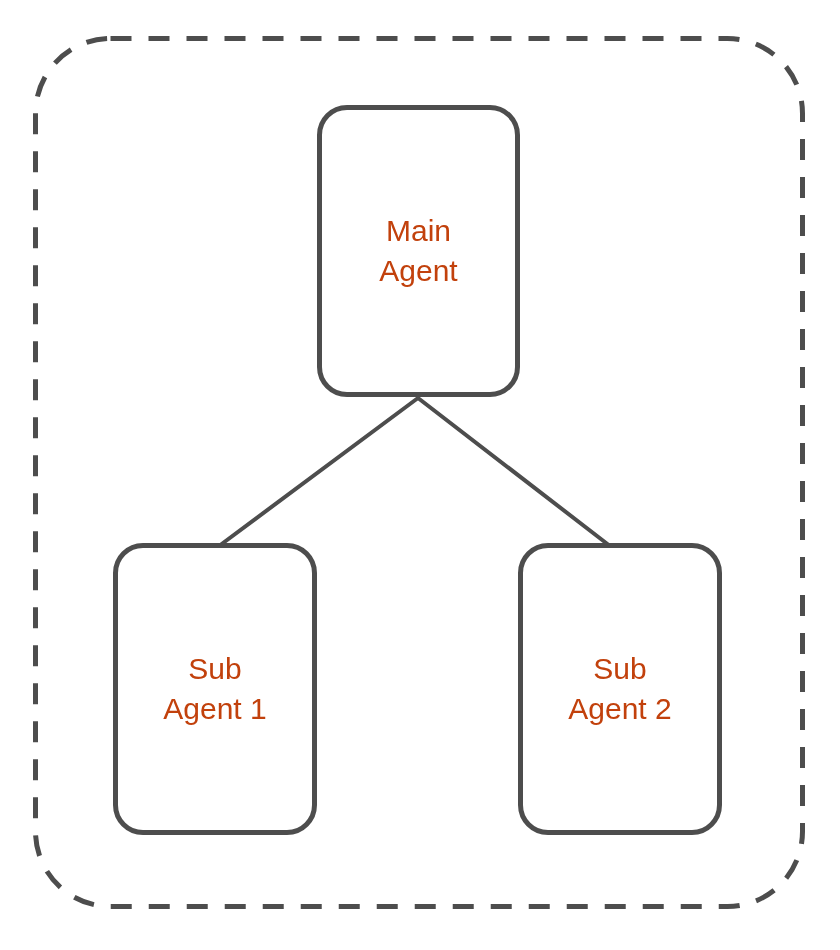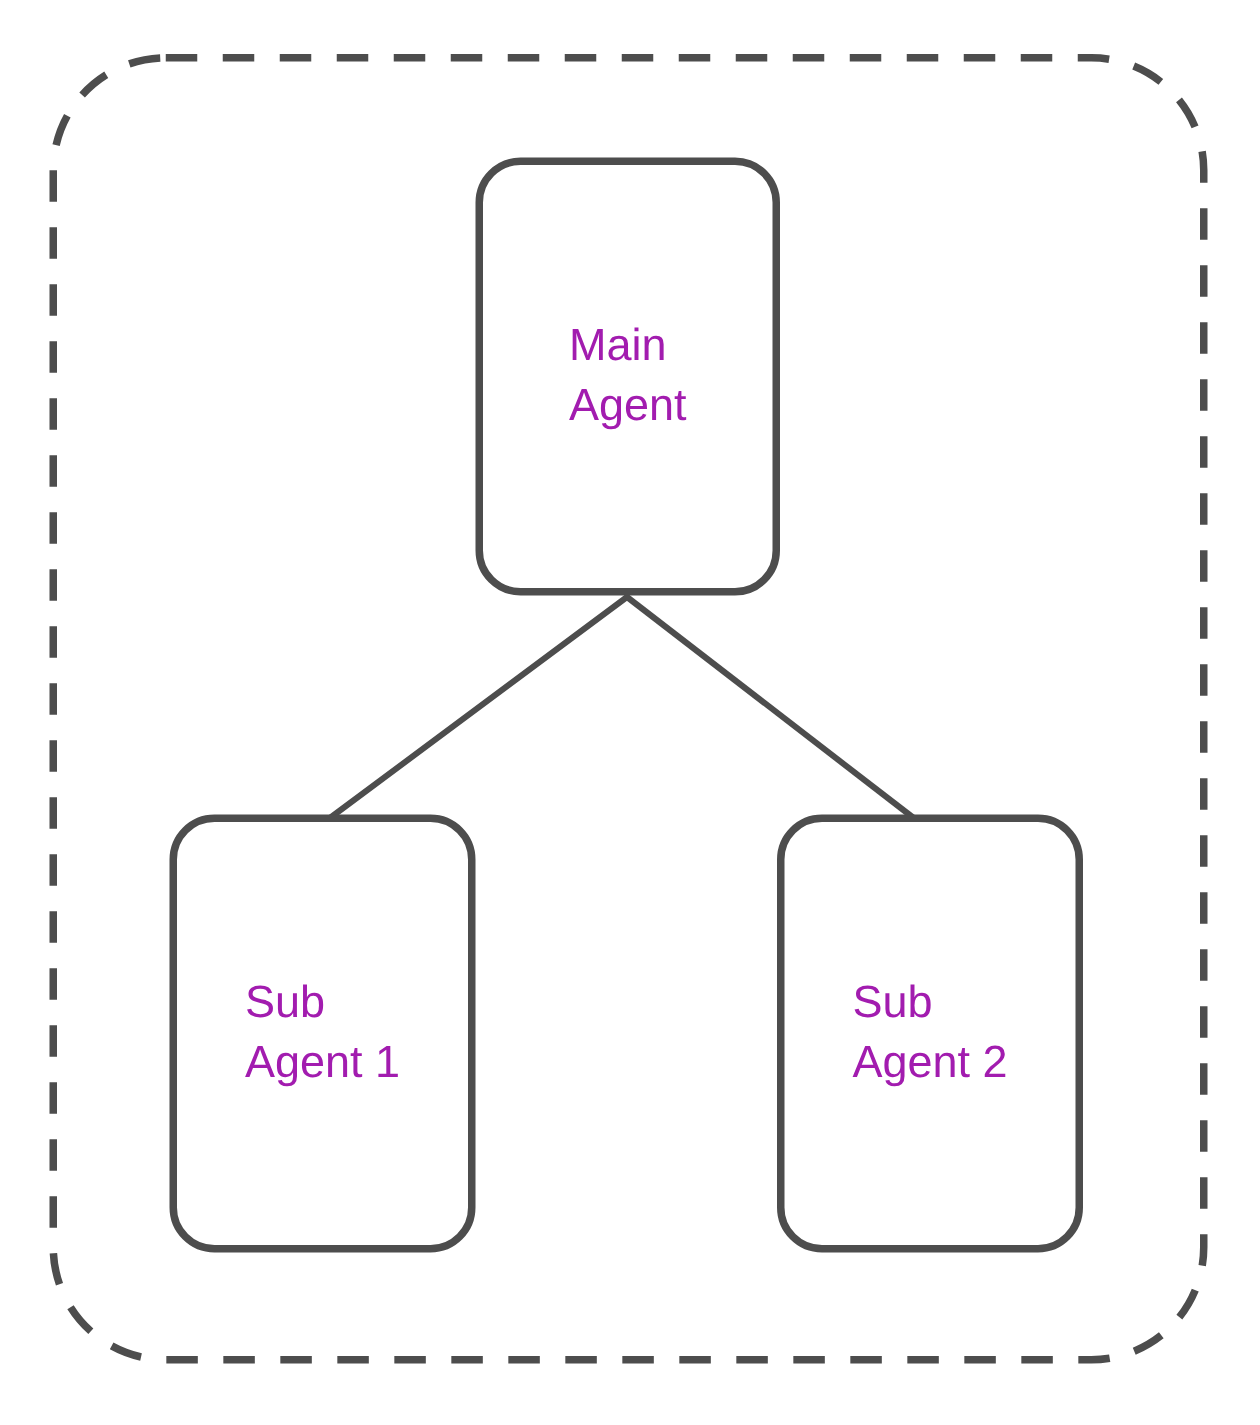--- a/index.html
+++ b/index.html
@@ -28,23 +28,24 @@
     box-sizing: border-box;
     border: 5px solid #4d4d4d;
     border-radius: 30px;
     background: #ffffff;
     display: flex;
     align-items: center;
     justify-content: center;
   }
   .node-label {
     white-space: pre-line;
+    text-align: center;
     font-size: 30px;
     line-height: 40px;
-    color: #a21caf;
+    color: #c2410c;
   }
   .node-main  { left: 317px; top: 105px; width: 203px; height: 292px; }
   .node-sub1  { left: 113px; top: 543px; width: 204px; height: 292px; }
   .node-sub2  { left: 518px; top: 543px; width: 204px; height: 292px; }
 </style>
 </head>
 <body>
 
 <div class="canvas">
 

